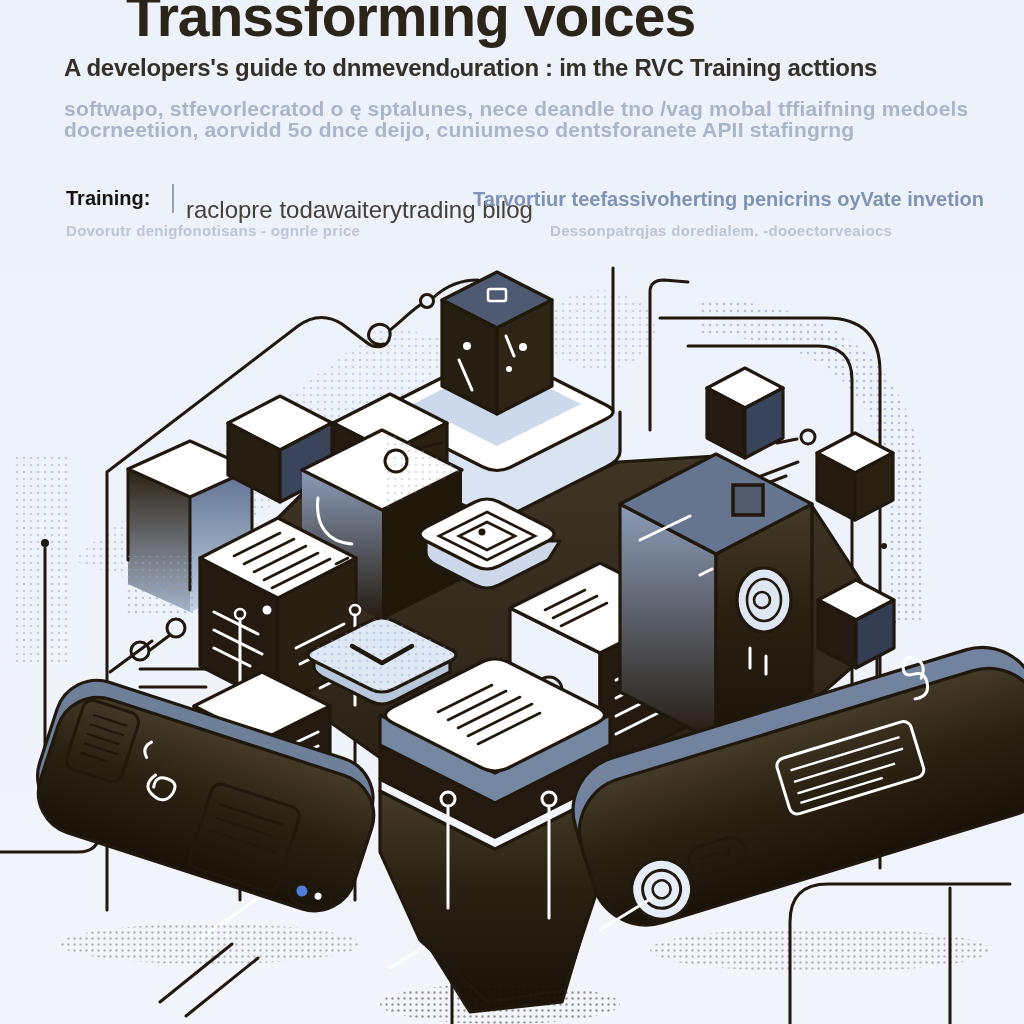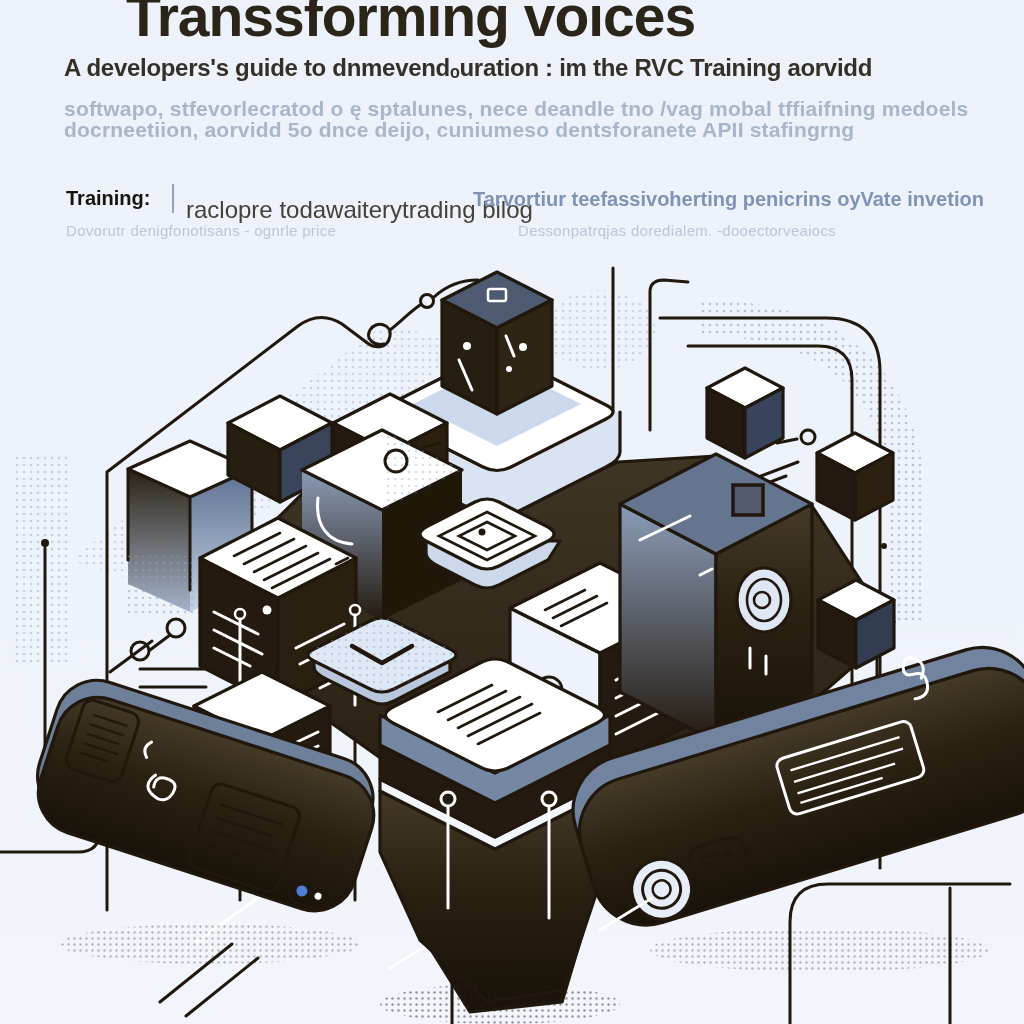--- a/index.html
+++ b/index.html
@@ -8,36 +8,36 @@
          background:linear-gradient(180deg,#edf1f9 0%,#eef2fa 55%,#f2f5fb 100%);}
   .hdr span,.hdr h1,.hdr p{position:absolute;margin:0;white-space:nowrap;}
   .title{top:-17px;left:126px;font-size:57px;font-weight:700;letter-spacing:-1px;color:#2b2419;}
   .subtitle{top:54px;left:64px;font-size:24px;font-weight:700;letter-spacing:-0.3px;color:#343028;}
   .desc{left:64px;font-size:21px;font-weight:700;letter-spacing:.2px;color:#a9b5ca;}
   .desc.l1{top:97px}.desc.l2{top:118px}
   .by-label{top:187px;left:66px;font-size:20px;font-weight:700;color:#17130e;}
   .by-div{top:184px;left:172px;width:2px;height:29px;background:#97a2b6;position:absolute;}
   .by-item1{top:196px;left:186px;font-size:24px;font-weight:400;color:#45403a;}
   .by-item2{top:188px;left:473px;font-size:20px;font-weight:600;color:#7e93b5;text-align:center;}
-  .meta{top:222px;font-size:15px;font-weight:400;letter-spacing:.3px;color:#bcc6d8;}
-  .meta.l{left:66px}.meta.r{left:518px}
+  .meta{top:222px;font-size:15px;font-weight:700;letter-spacing:.3px;color:#bcc6d8;}
+  .meta.l{left:66px}.meta.r{left:550px}
   svg.art{position:absolute;top:260px;left:0;}
   .ln{stroke:#20170d;fill:none;stroke-width:3;stroke-linecap:round;stroke-linejoin:round;}
   .lnf{stroke:#20170d;stroke-width:3.2;stroke-linecap:round;stroke-linejoin:round;}
   .wln{stroke:#fff;fill:none;stroke-width:3;stroke-linecap:round;stroke-linejoin:round;}
   .tln{stroke:#20170d;fill:none;stroke-width:2.6;stroke-linecap:round;}
 </style>
 </head>
 <body>
 
 <div class="stage">
 
   <div class="hdr">
     <h1 class="title">Transsforming voices</h1>
-    <p class="subtitle">A developers's guide to dnmevendₒuration : im the RVC Training aorvidd</p>
+    <p class="subtitle">A developers's guide to dnmevendₒuration : im the RVC Training acttions</p>
     <p class="desc l1">softwapo, stfevorlecratod o ę sptalunes, nece deandle tno /vag mobal tffiaifning medoels</p>
     <p class="desc l2">docrneetiion, aorvidd 5o dnce deijo, cuniumeso dentsforanete APII stafingrng</p>
     <span class="by-label">Training:</span>
     <span class="by-div"></span>
     <span class="by-item1">raclopre todawaiterytrading bilog</span>
     <span class="by-item2">Tarvortiur teefassivoherting penicrins oyVate invetion</span>
     <span class="meta l">Dovorutr denigfonotisans - ognrle price</span>
     <span class="meta r">Dessonpatrqjas doredialem.  -dooectorveaiocs</span>
   </div>
 

